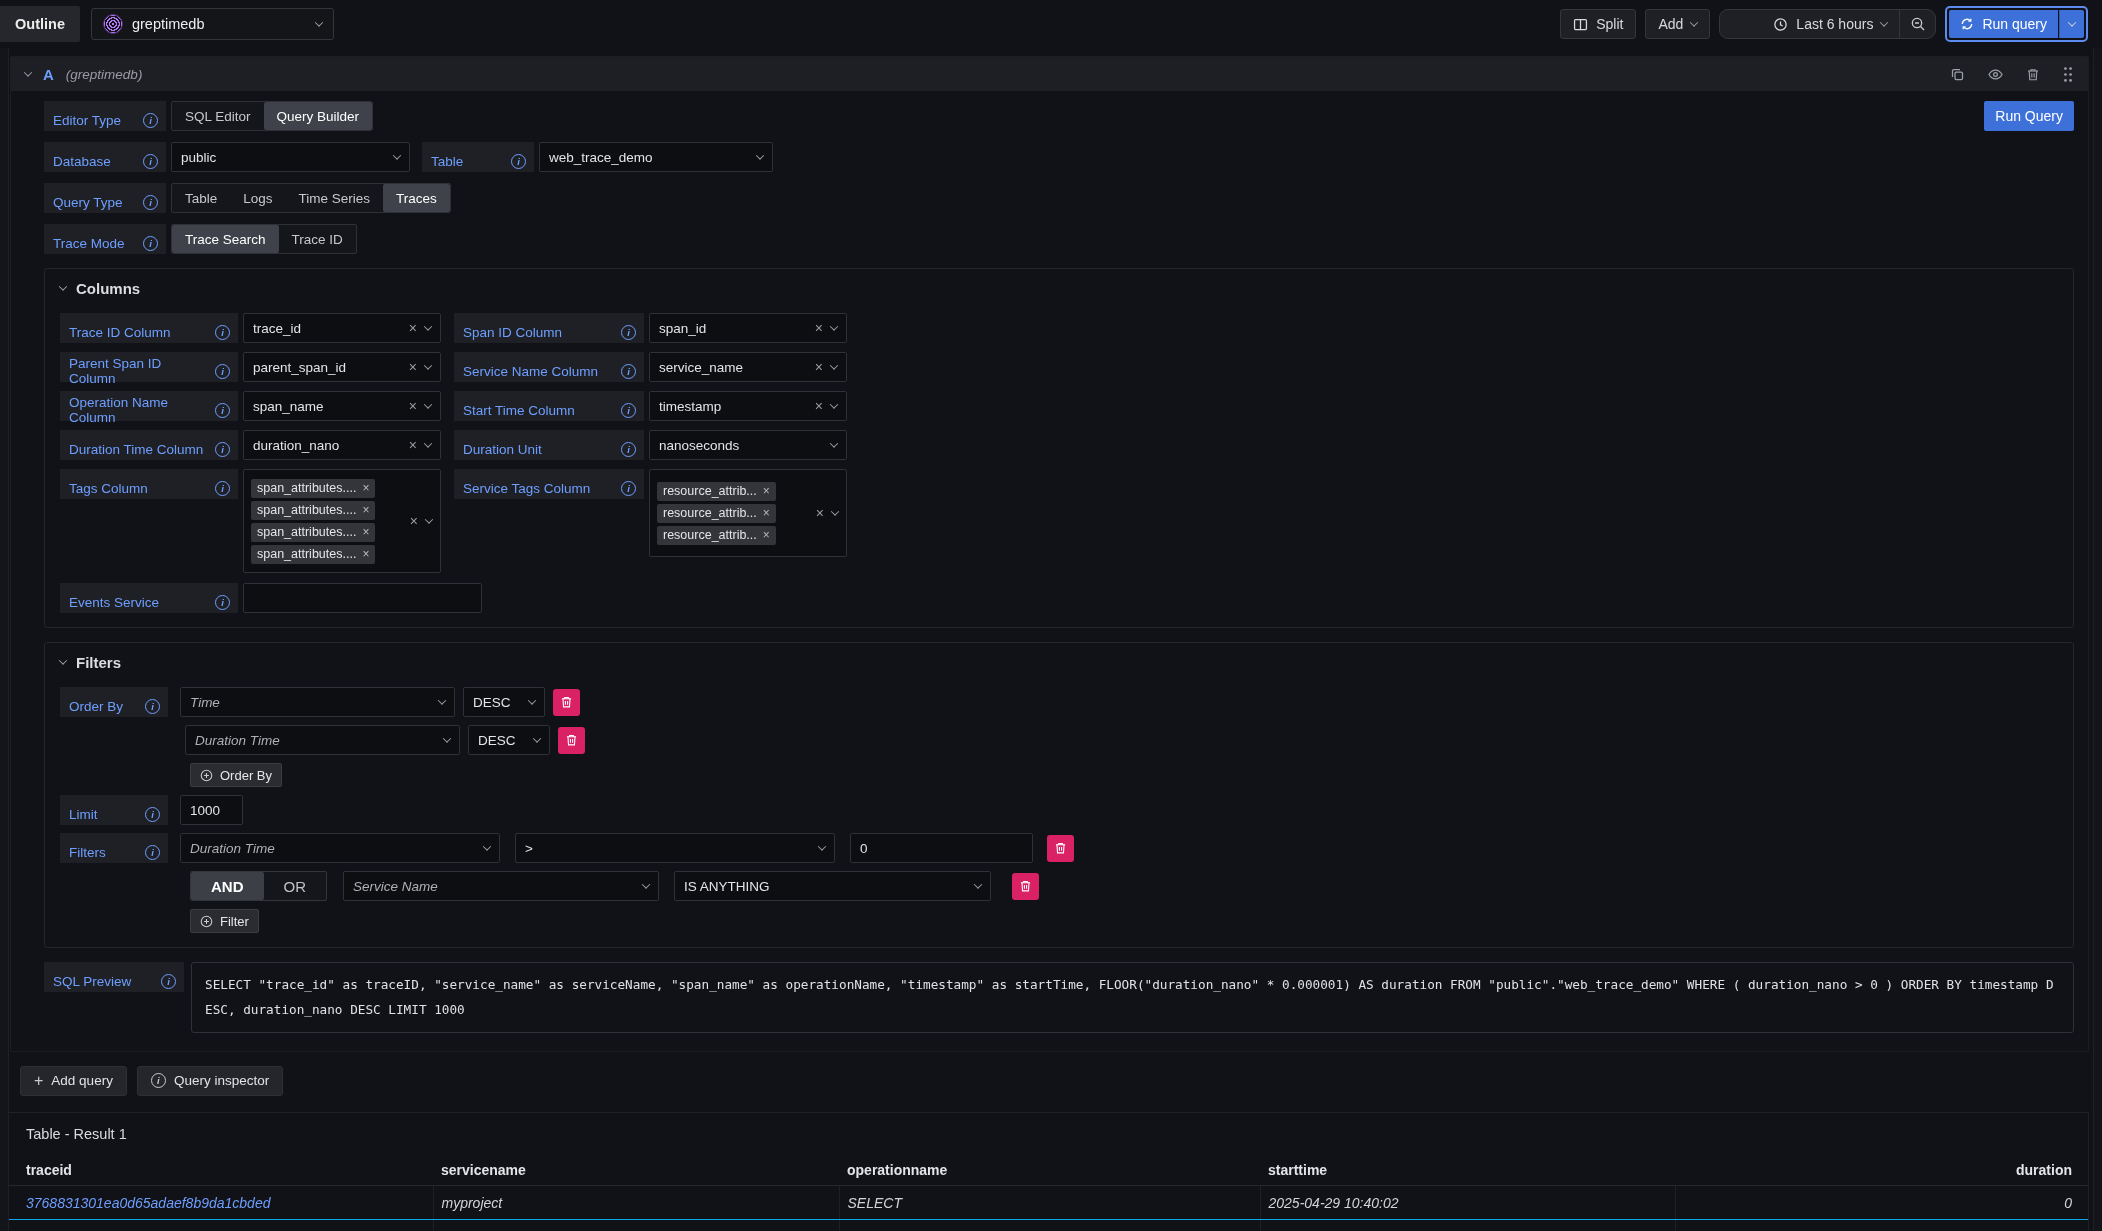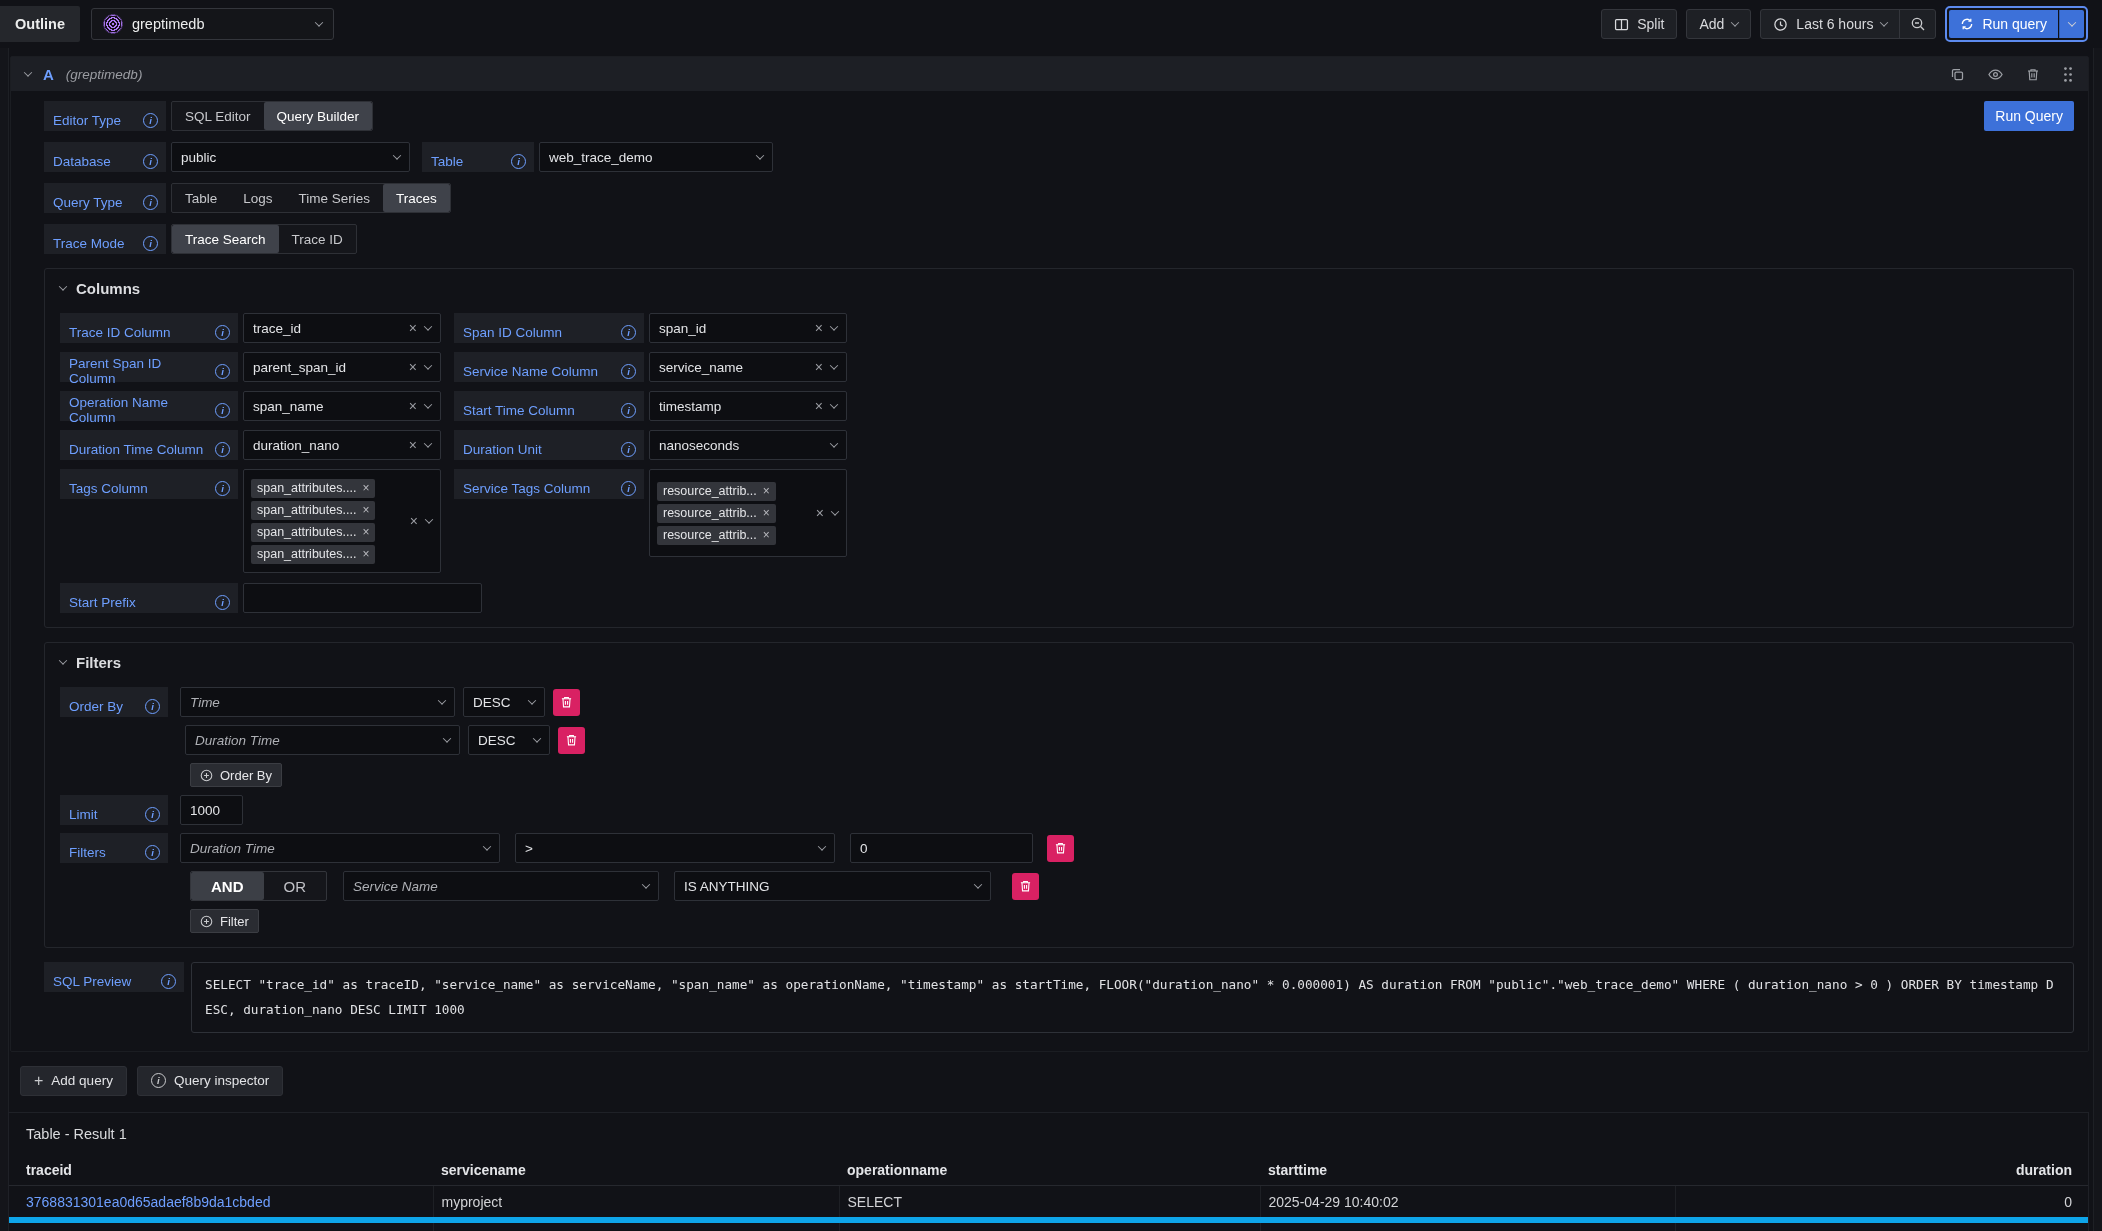--- a/index.html
+++ b/index.html
@@ -19,21 +19,21 @@
   .ds-picker { margin-left:11px; width:243px; height:32px; border:1px solid #34363c; border-radius:3px;
     background:#141519; display:flex; align-items:center; gap:9px; padding:0 11px; cursor:pointer; }
   .ds-logo { width:20px; height:20px; border-radius:50%; flex:none;
     background:repeating-radial-gradient(circle at 50% 50%, #b07df8 0px, #b07df8 1.3px, #161019 1.3px, #161019 2.8px);
     box-shadow:0 0 0 1px #3a2a55 inset; }
   .ds-name { flex:1; color:#eceded; font-size:14.5px; font-weight:500; }
   .tb-right { margin-left:auto; display:flex; align-items:center; gap:9px; }
   .tb-btn { height:30px; background:#1e2025; border:1px solid #34363c; border-radius:3px; color:#d9dadd;
     font-size:14px; font-weight:500; display:flex; align-items:center; gap:8px; padding:0 12px; cursor:pointer;
     font-family:inherit; }
-  .time-group { display:flex; height:30px; border:1px solid #34363c; border-radius:3px; background:#1e2025; overflow:hidden; }
+  .time-group { display:flex; height:30px; border:1px solid #34363c; border-radius:9px; background:#1e2025; overflow:hidden;padding-left:41px; }
   .time-main { display:flex; align-items:center; gap:8px; padding:0 12px; color:#d9dadd; font-weight:500; cursor:pointer; }
   .time-zoom { width:36px; display:flex; align-items:center; justify-content:center; border-left:1px solid #34363c; color:#c9cacd; cursor:pointer; }
   .runq-wrap { border:2px solid #5d8bef; border-radius:5px; padding:2px; display:flex; background:#111217; }
   .runq-main { background:#3d71d9; height:28px; display:flex; align-items:center; gap:8px; padding:0 11px;
     border-radius:2px 0 0 2px; color:#fff; font-size:14px; font-weight:500; cursor:pointer; }
   .runq-caret { background:#3d71d9; width:25px; margin-left:1px; display:flex; align-items:center; justify-content:center;
     border-radius:0 2px 2px 0; border-left:1px solid #2f5cb4; color:#fff; cursor:pointer; }
 
   
   .left-strip  { position:absolute; left:0; top:48px; bottom:0; width:9px; background:#14151a; border-right:1px solid #1e2025; }
@@ -111,21 +111,21 @@
     font-family:inherit; }
   .plus-glyph { font-size:16px; font-weight:400; color:#c9cacd; }
 
   
   .results-panel { margin:16px 0 0 -2px; border:1px solid #1f2127; background:#111217; }
   .results-title { padding:13px 0 12px 17px; font-size:14.5px; font-weight:500; color:#dadbde; }
   table.rtable { width:100%; border-collapse:collapse; table-layout:fixed; }
   .rtable th { text-align:left; font-size:14px; font-weight:600; color:#e4e5e8; height:32px;
     padding:0 8px; border-bottom:1px solid #26282e; }
   .rtable td { font-size:14px; color:#d3d4d7; height:34px; padding:0 8px;
-    border-bottom:6px solid #0ea5e9; border-right:1px solid #1e2025; }
+    border-bottom:1px solid #0ea5e9; border-right:1px solid #1e2025;font-style:italic; }
   .rtable td:last-child { border-right:none; }
   .rtable th.first, .rtable td.first { padding-left:17px; }
   .rtable th.num, .rtable td.num { text-align:right; padding-right:16px; }
   .rtable td a { color:#6e9fff; text-decoration:none; }
 </style>
 </head>
 <body>
 
 <div class="topbar">
   <div class="outline-chip">Outline</div>
@@ -459,21 +459,21 @@
             </div>
             <span class="sel-icons">
                 <span class="sel-x">×</span>
                 <span class="chev"></span>
               </span>
           </div>
         </div>
 
         <div class="cgrid-row" style="margin-top:10px;">
           <div class="f-label w178">
-            <span>Start Prefix</span>
+            <span>Events Service</span>
               <span class="info">i</span>
           </div>
           <input class="input" style="width: 239px;" value="">
         </div>
       </div>
 
       <div class="sec-box">
         <div class="sec-title">
           <span class="chev"></span>
           <span>Filters</span>

